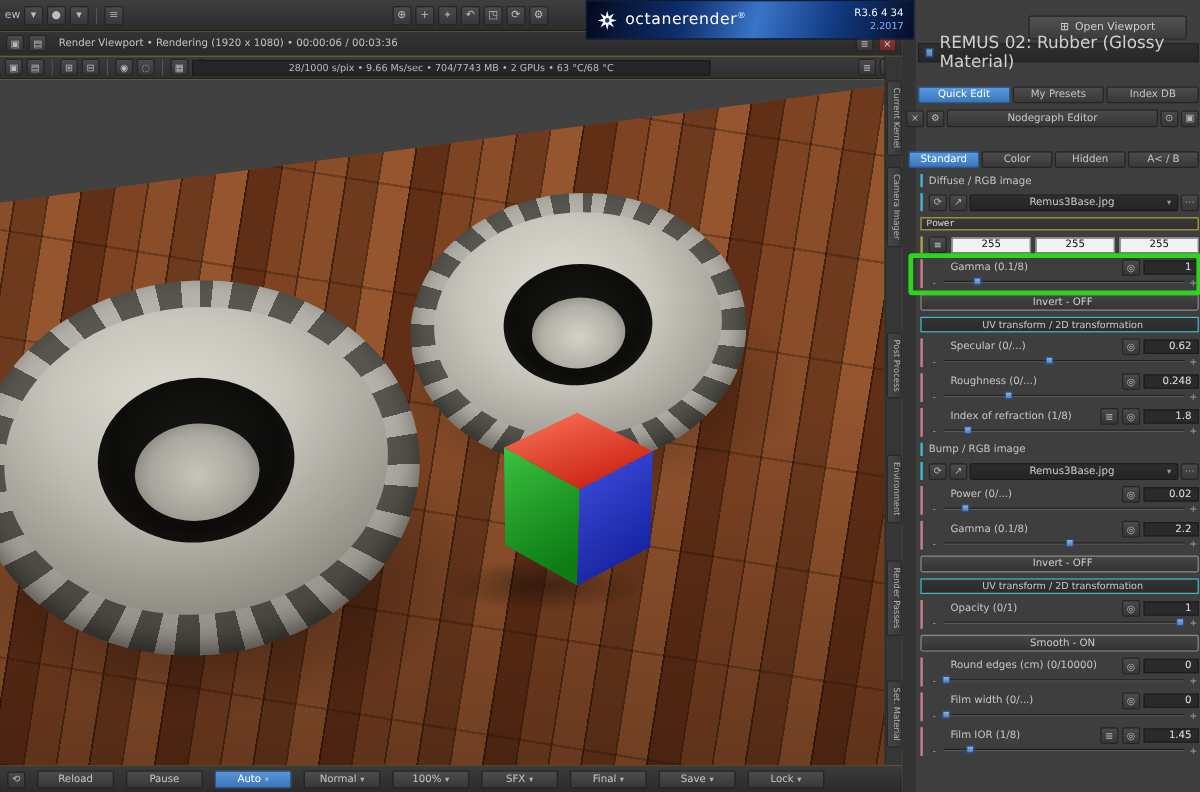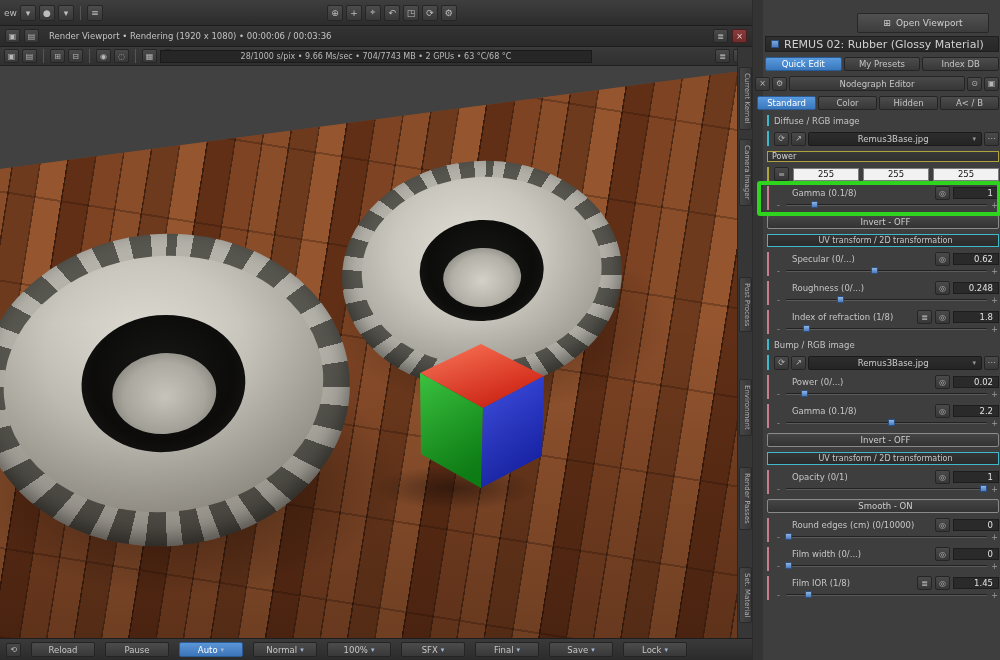--- a/index.html
+++ b/index.html
@@ -76,43 +76,43 @@
   .bbtn .arr { font-size:7px; color:#9fb8d6; }
 
   
   #panel { left:752px; top:0; width:248px; height:660px; background:#3e3e3e; border-left:1px solid #2a2a2a; }
   #panel-strip { position:absolute; left:0; top:0; width:10px; height:660px; background:#343434; }
   #open-vp { position:absolute; left:104px; top:13px; width:132px; height:20px; display:flex; align-items:center;
              justify-content:center; gap:5px; background:linear-gradient(#515151,#3c3c3c); border:1px solid #272727;
              border-radius:2px; color:#cfcfcf; font-size:9px; cursor:pointer; }
   #panel-col { position:absolute; left:2px; top:36px; width:244px; display:flex; flex-direction:column; gap:5px; }
   .mat-header { margin-left:10px; height:16px; background:linear-gradient(#2f2f2f,#272727); border:1px solid #1f1f1f;
-                display:flex; align-items:center; gap:5px; padding:0 5px; color:#d0d0d0; font-size:11px; }
+                display:flex; align-items:center; gap:5px; padding:0 5px; color:#d0d0d0; font-size:14px; }
   .mat-icon { width:8px; height:8px; background:linear-gradient(#7aa7dd,#4a7cc0); border:1px solid #2c4f82; }
-  .tabrow { display:flex; gap:2px; margin-left:10px; }
+  .tabrow { display:flex; gap:2px; margin-left:10px;margin-top:15px; }
   .tab { flex:1; height:14px; display:flex; align-items:center; justify-content:center;
          background:linear-gradient(#4c4c4c,#383838); border:1px solid #242424; border-radius:2px;
          color:#c4c4c4; font-size:8.5px; cursor:pointer; white-space:nowrap; }
   .tab.active { background:linear-gradient(#5a9ade,#3a78bd); border-color:#2a5a94; color:#fff; }
   .ngrow { display:flex; gap:2px; align-items:center; }
   .wide-btn { flex:1; height:15px; display:flex; align-items:center; justify-content:center;
               background:linear-gradient(#4a4a4a,#363636); border:1px solid #242424; border-radius:2px;
               color:#c6c6c6; font-size:8.5px; cursor:pointer; }
   .strip { border-left:2px solid #8a8a8a; padding-left:5px; margin-left:12px; position:relative; }
   .strip.cyan { border-color:#3fb9c9; }
   .strip.rose { border-color:#c77d8e; }
   .strip.olive { border-color:#b0a23e; }
   .sec-label { color:#c4c4c4; font-size:8.5px; height:11px; display:flex; align-items:center; }
   .texrow { display:flex; gap:2px; align-items:center; height:15px; }
   .selbox { flex:1; height:14px; display:flex; align-items:center; background:linear-gradient(#2d2d2d,#242424);
             border:1px solid #1a1a1a; border-radius:2px; color:#cccccc; font-size:8.5px; padding:0 5px; cursor:pointer; }
   .selbox .sv { flex:1; text-align:center; white-space:nowrap; overflow:hidden; }
   .selbox .sarr { font-size:7px; color:#999; }
   .bar-label { height:11px; background:linear-gradient(#383838,#303030); border:1px solid #262626;
-               display:flex; align-items:center; padding:0 4px; color:#d4d4d4; font-size:8px; }
+               display:flex; align-items:center; padding:0 4px; color:#d4d4d4; font-size:8px;font-family:Liberation Mono, monospace; }
   .rgbrow { display:flex; gap:4px; align-items:center; height:14px; }
   .rgbval { flex:1; height:13px; background:#f2f2f2; border:1px solid #7e7e7e; color:#111;
             display:flex; align-items:center; justify-content:center; font-size:8.5px; }
   .param-top { display:flex; align-items:center; gap:3px; height:14px; }
   .plabel { flex:1; font-size:8.5px; color:#c6c6c6; white-space:nowrap; overflow:hidden;margin-left:18px; }
   .val { width:46px; height:12px; background:#2a2a2a; border:1px solid #1d1d1d; color:#e0e0e0; font-size:8.5px;
          display:flex; align-items:center; justify-content:flex-end; padding:0 5px; cursor:text; }
   .srow { display:flex; align-items:center; height:10px; padding:0 1px; }
   .sm { color:#9a9a9a; font-size:8px; width:7px; text-align:center; cursor:pointer; }
   .track { flex:1; position:relative; height:2px; background:#222; border-bottom:1px solid #5a5a5a; margin:0 4px; cursor:pointer; }
@@ -142,20 +142,31 @@
     <div style="width:218px;"></div>
     <button class="ibtn">⊕</button>
     <button class="ibtn">+</button>
     <button class="ibtn">⌖</button>
     <button class="ibtn">↶</button>
     <button class="ibtn">◳</button>
     <button class="ibtn">⟳</button>
     <button class="ibtn">⚙</button>
   </div>
 
+  <div class="abs" id="banner">
+    <svg width="18" height="18" viewBox="0 0 18 18">
+      <polygon fill="#ffffff" points="17,9 12.2,10.3 14.7,14.7 10.3,12.2 9,17 7.7,12.2 3.3,14.7 5.8,10.3 1,9 5.8,7.7 3.3,3.3 7.7,5.8 9,1 10.3,5.8 14.7,3.3 12.2,7.7"></polygon>
+      <circle cx="9" cy="9" r="2.4" fill="#123b82" stroke="#ffffff" stroke-width="1"></circle>
+    </svg>
+    <span class="brand"><span>octanerender</span><sup style="font-size:7px;">®</sup></span>
+    <span class="ver">
+      <div class="v1">R3.6 4 34</div>
+      <div class="v2">2.2017</div>
+    </span>
+  </div>
 
   <div class="abs" id="vp-title">
     <button class="mini">▣</button>
     <button class="mini">▤</button>
     <span class="t">Render Viewport  •  Rendering (1920 x 1080)  •  00:00:06 / 00:03:36</span>
     <span style="flex:1;"></span>
     <button class="mini">≣</button>
     <button class="mini" style="background:linear-gradient(#8a3a3a,#6e2c2c);border-color:#481d1d;color:#f0d0d0;">×</button>
   </div>
 

